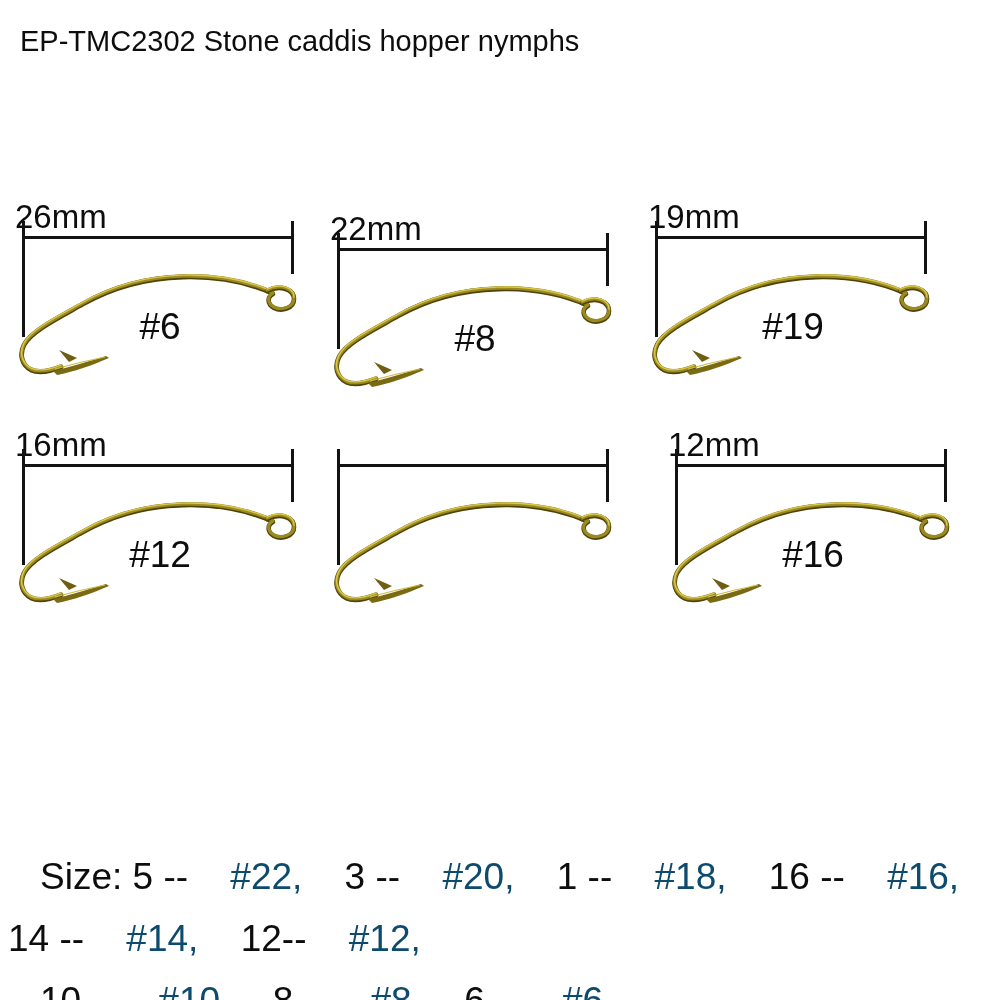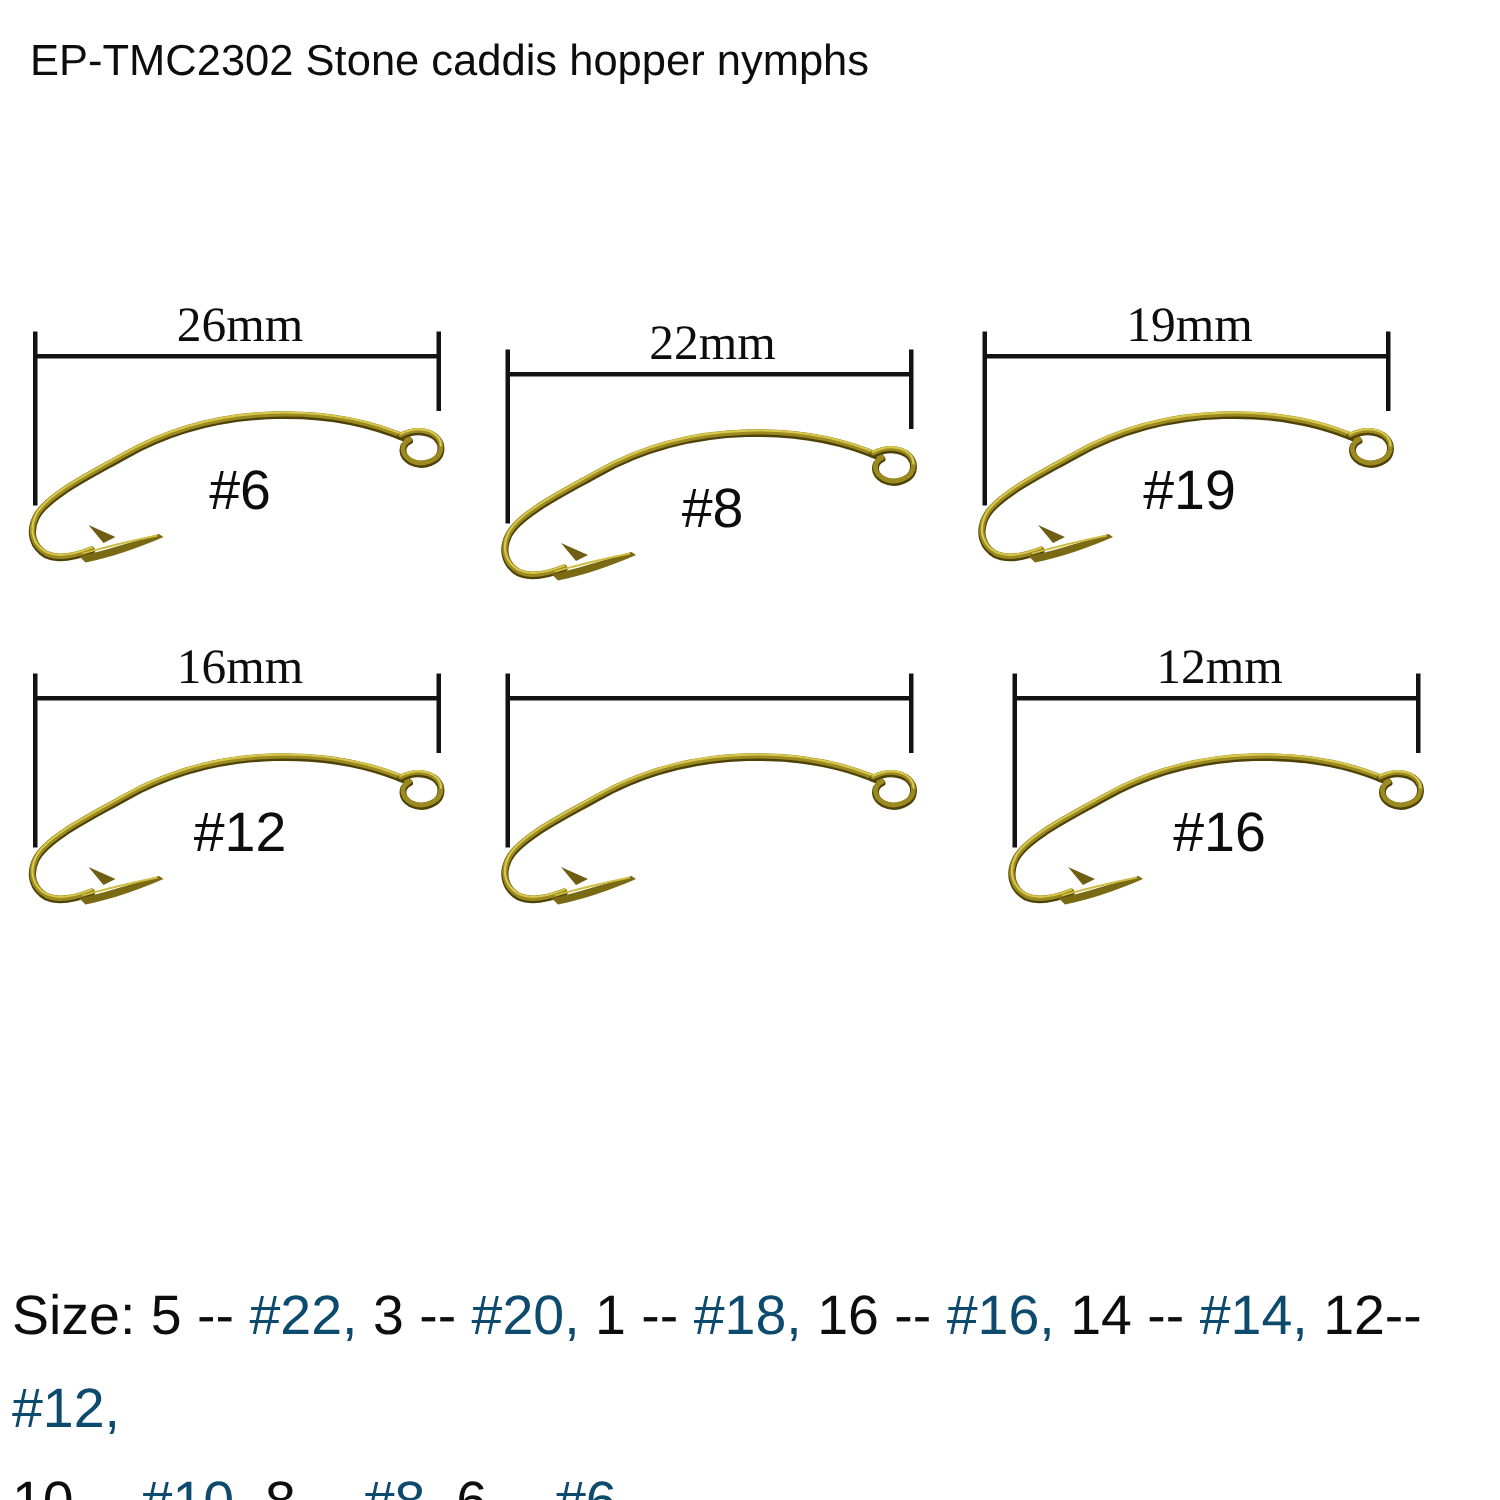--- a/index.html
+++ b/index.html
@@ -7,37 +7,37 @@
     width:1000px;height:1000px;position:relative;background:#ffffff;
     font-family:"Liberation Sans","DejaVu Sans",sans-serif;color:#0d0d0d;
     overflow:hidden;
   }
   .title{
     position:absolute;left:20px;top:26px;font-size:29px;line-height:1.1;
     letter-spacing:0px;color:#0d0d0d;white-space:nowrap;
   }
   .cell{position:absolute;width:290px;height:186px;}
   .dim-label{
-    position:absolute;top:0;left:0;width:100%;text-align:center;
-    font-size:33px;line-height:34px;color:#0d0d0d;font-family:Liberation Serif, serif;
+    position:absolute;top:0;left:0;width:100%;
+    font-size:33px;line-height:34px;color:#0d0d0d;
   }
   .dim-line{position:absolute;top:36px;left:8px;width:270px;height:3px;background:#131313;}
   .tick{position:absolute;width:3px;background:#131313;}
   .tick-l{left:7px;top:21px;height:116px;}
   .tick-r{left:276px;top:21px;height:53px;}
   .hook-svg{position:absolute;left:0;top:70px;width:290px;height:107px;}
   .size-label{
     position:absolute;top:106px;left:0;width:100%;text-align:center;
     font-size:37px;color:#0d0d0d;
   }
   .size-note{
     position:absolute;left:8px;top:846px;width:990px;
     font-size:37px;line-height:62px;color:#0d0d0d;
   }
-  .size-note span{white-space:pre-wrap;}
+  .size-note span{white-space:pre-wrap;margin-left:32px;}
   .size-note .r{color:#0c4a6e;}
   .defs-holder{position:absolute;width:0;height:0;overflow:hidden;}
 </style>
 </head>
 <body>
 
 <svg class="defs-holder" aria-hidden="true">
   <defs>
     <g id="hook-shape">
 

